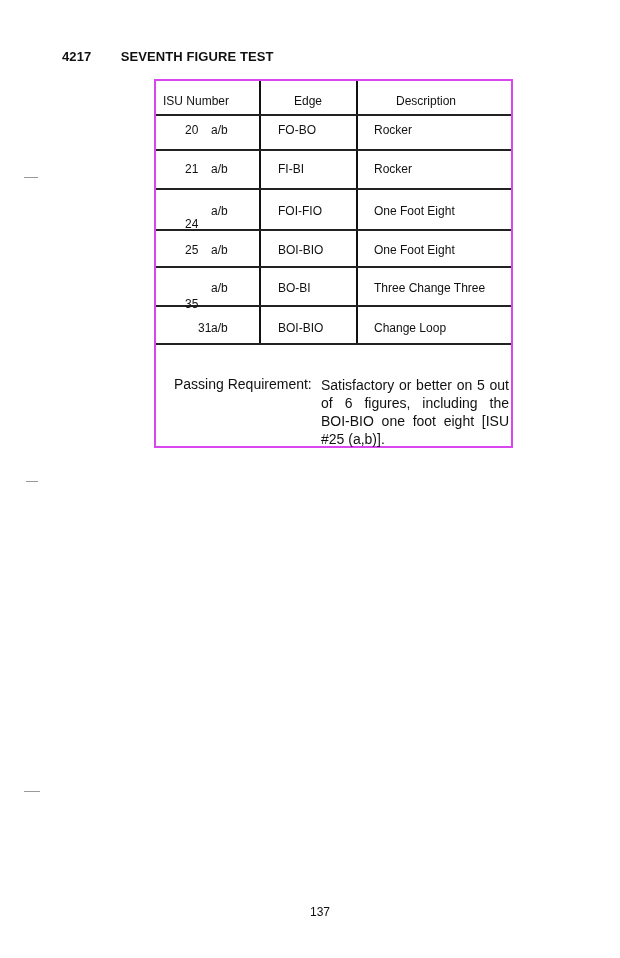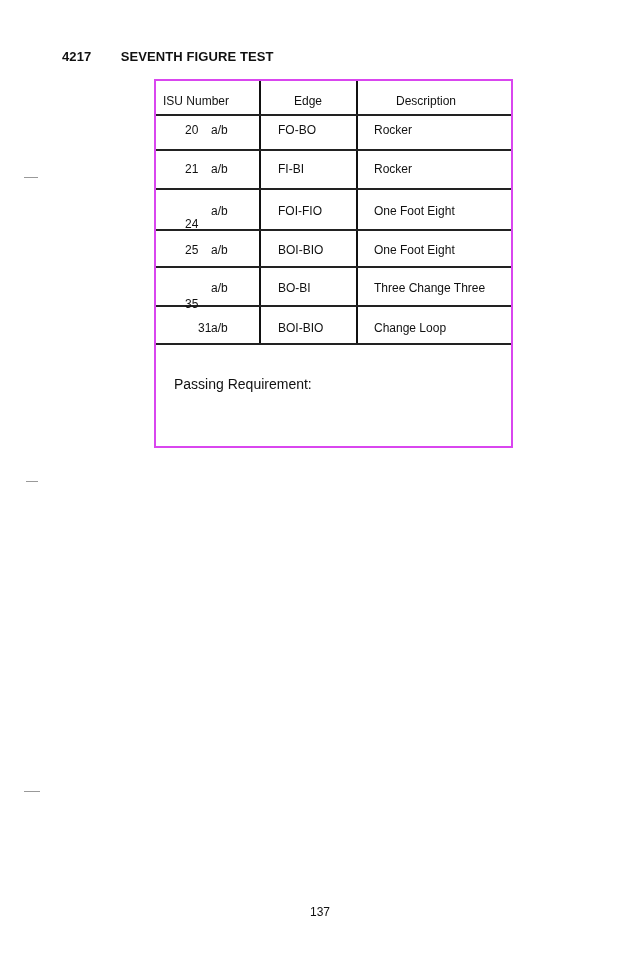--- a/index.html
+++ b/index.html
@@ -77,19 +77,20 @@
   <div class="cell" style="left:55px; top:200px;">a/b</div>
   <div class="cell" style="left:122px; top:200px;">BO-BI</div>
   <div class="cell" style="left:218px; top:200px;">Three Change Three</div>
 
   <div class="cell" style="left:42px; top:240px;text-align:right;">31</div>
   <div class="cell" style="left:55px; top:240px;">a/b</div>
   <div class="cell" style="left:122px; top:240px;">BOI-BIO</div>
   <div class="cell" style="left:218px; top:240px;">Change Loop</div>
 
   <div class="req-label">Passing Requirement:</div>
+  <div class="req-text">Satisfactory or better on 5 out of 6 figures, including the BOI-BIO one foot eight [ISU #25 (a,b)].</div>
 </div>
 
 <div class="mark" style="left:24px; top:177px; width:14px;"></div>
 <div class="mark" style="left:26px; top:481px; width:12px;"></div>
 <div class="mark" style="left:24px; top:791px; width:16px;"></div>
 
 <div class="page-num">137</div>
 
 </body></html>

